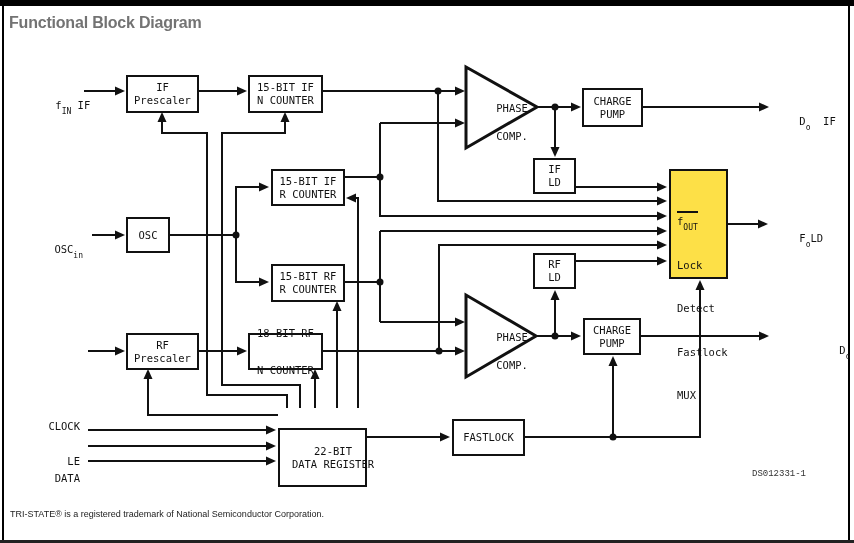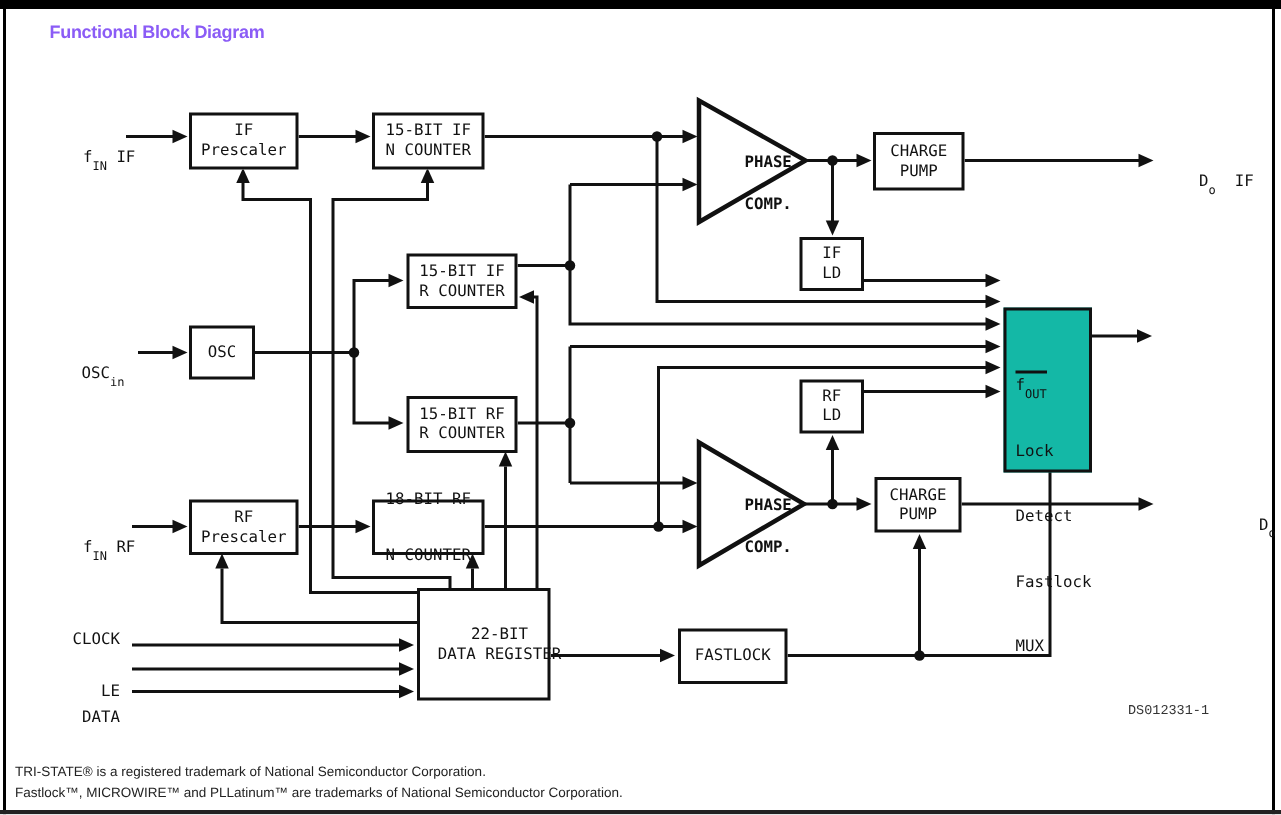--- a/index.html
+++ b/index.html
@@ -1,27 +1,27 @@
 <!DOCTYPE html>
 <html><head>
 <meta charset="utf-8">
 <style>
   html,body{margin:0;padding:0;background:#fff;}
   .page{position:relative;width:854px;height:543px;background:#ffffff;overflow:hidden;
         font-family:"DejaVu Sans Mono",monospace;color:#111;}
   .bar{position:absolute;background:#000;}
   .title{position:absolute;left:9px;top:14px;font-family:"Liberation Sans",sans-serif;
-         font-weight:bold;font-size:12px;letter-spacing:-0.2px;color:#8b5cf6;margin-left:24px;}
+         font-weight:bold;font-size:16px;letter-spacing:-0.2px;color:#737373;}
   svg.wires{position:absolute;left:0;top:0;}
   .blk{position:absolute;background:#fff;border:2px solid #111;box-sizing:border-box;
        display:flex;flex-direction:column;justify-content:center;align-items:center;
        font-size:10.5px;line-height:13px;text-align:center;white-space:pre;}
-  .tri-label{position:absolute;font-size:10.5px;line-height:14px;white-space:pre;text-align:left;font-weight:bold;}
-  .mux-box{position:absolute;background:#14b8a6;border:2px solid #111;box-sizing:border-box;
-       font-size:10.5px;line-height:14.5px;padding:11px 0 4px 6px;white-space:pre;margin-top:36px;}
+  .tri-label{position:absolute;font-size:10.5px;line-height:14px;white-space:pre;text-align:left;}
+  .mux-box{position:absolute;background:#fde047;border:2px solid #111;box-sizing:border-box;
+       font-size:10.5px;line-height:14.5px;padding:11px 0 4px 6px;white-space:pre;}
   .mux-box .mline{display:block;}
   .overbar{display:inline-block;border-top:2px solid #111;padding-top:1px;}
   sub{font-size:8px;line-height:0;position:relative;bottom:-2px;}
   .sig{position:absolute;font-size:10.5px;line-height:14px;white-space:pre;}
   .sig.r{text-align:right;}
   .footnote{position:absolute;font-family:"Liberation Sans",sans-serif;font-size:9px;color:#222;white-space:pre;}
   .ds-num{position:absolute;font-family:"Liberation Sans",sans-serif;font-size:9px;color:#333;}
 </style>
 </head>
 <body>
@@ -134,21 +134,21 @@
   </div>
   <div class="blk" style="left:271px;top:264px;width:74px;height:38px;">
     <span>15-BIT RF</span><span>R COUNTER</span>
   </div>
   <div class="blk" style="left:126px;top:333px;width:73px;height:37px;">
     <span>RF</span><span>Prescaler</span>
   </div>
   <div class="blk" style="left:248px;top:333px;width:75px;height:37px;gap:24px;">
     <span>18-BIT RF</span><span>N COUNTER</span>
   </div>
-  <div class="blk" style="left:278px;top:392px;width:89px;height:75px;padding-left:21px;">
+  <div class="blk" style="left:278px;top:428px;width:89px;height:59px;padding-left:21px;">
     <span>22-BIT</span><span>DATA REGISTER</span>
   </div>
   <div class="blk" style="left:582px;top:88px;width:61px;height:39px;">
     <span>CHARGE</span><span>PUMP</span>
   </div>
   <div class="blk" style="left:533px;top:158px;width:43px;height:36px;">
     <span>IF</span><span>LD</span>
   </div>
   <div class="blk" style="left:533px;top:253px;width:43px;height:36px;">
     <span>RF</span><span>LD</span>
@@ -176,30 +176,29 @@
     <span>PHASE</span><br>
     <span>COMP.</span>
   </div>
 
   <div class="sig r" style="left:30px;top:84px;width:50px;">
     <span>f</span><sub>IN</sub><span> IF</span>
   </div>
   <div class="sig r" style="left:25px;top:228px;width:58px;">
     <span>OSC</span><sub>in</sub><span></span>
   </div>
-  <div class="sig r" style="left:30px;top:344px;width:54px;">
-    <span>f</span><sub>IN</sub><span> RF</span>
-  </div>
   <div class="sig r" style="left:30px;top:419px;width:50px;">CLOCK</div>
   <div class="sig r" style="left:30px;top:439px;width:50px;margin-top:32px;">DATA</div>
   <div class="sig r" style="left:30px;top:454px;width:50px;">LE</div>
   <div class="sig" style="left:774px;top:100px;">
     <span>D</span><sub>o</sub><span>  IF</span>
   </div>
+  <div class="sig" style="left:774px;top:217px;">
+    <span>F</span><sub>o</sub><span>LD</span>
+  </div>
   <div class="sig" style="left:814px;top:329px;">
     <span>D</span><sub>o</sub><span>  RF</span>
   </div>
 
   <div class="ds-num" style="left:752px;top:469px;font-family:Liberation Mono, monospace;">DS012331-1</div>
   <div class="footnote" style="left:10px;top:509px;">TRI-STATE® is a registered trademark of National Semiconductor Corporation.</div>
-  <div class="footnote" style="left:10px;top:523px;">Fastlock™, MICROWIRE™ and PLLatinum™ are trademarks of National Semiconductor Corporation.</div>
 
 </div>
 
 </body></html>

